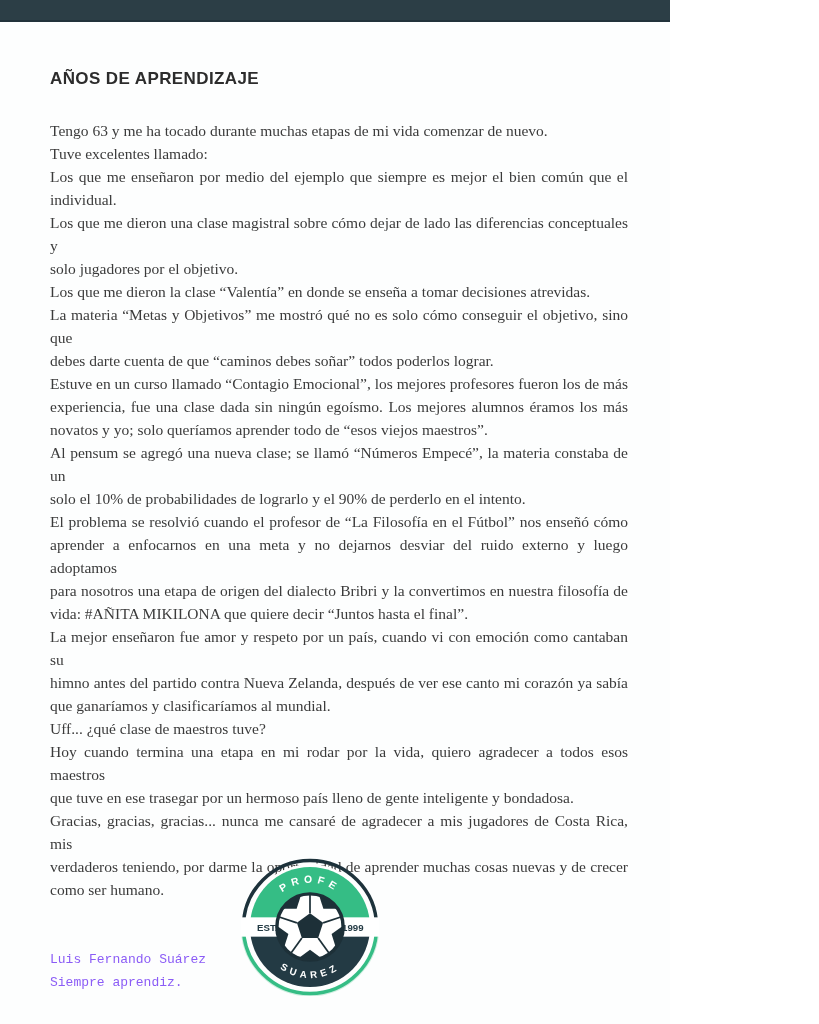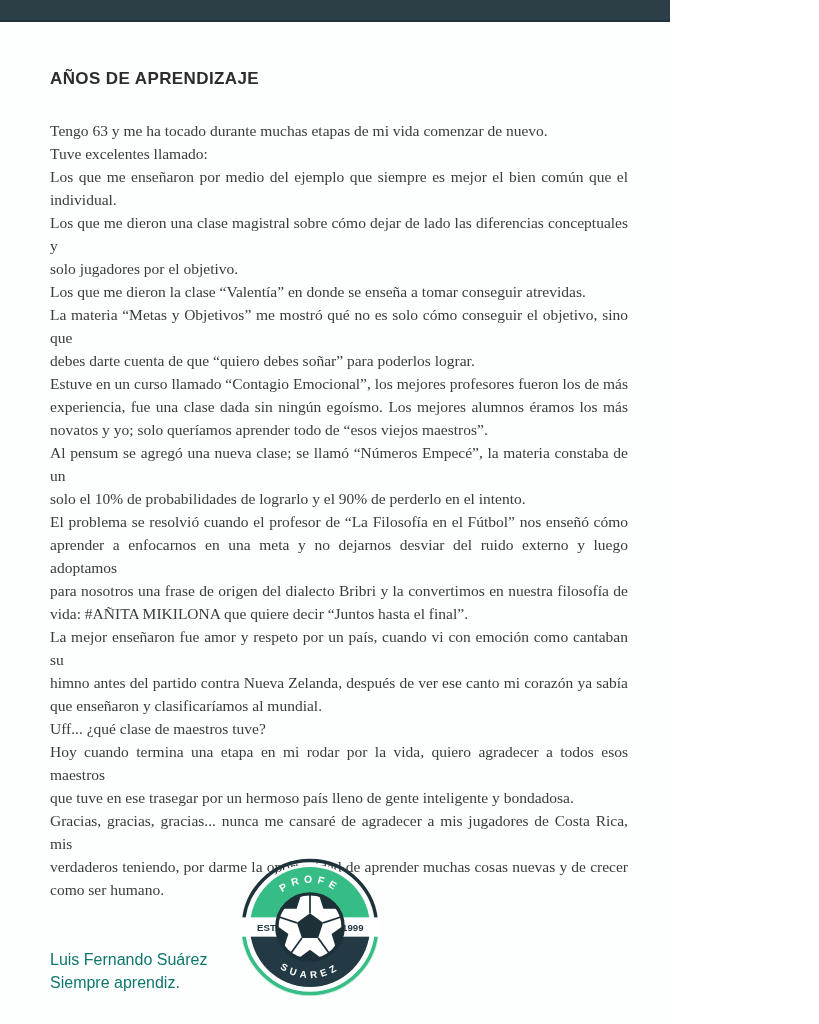--- a/index.html
+++ b/index.html
@@ -42,23 +42,24 @@
     text-align:justify;
     text-align-last:justify;
     white-space:normal;
     font-family:Liberation Serif, serif;
   }
   .line.last{
     text-align-last:left;
   }
   .signature{
     margin-top:47px;
-    font-size:16px;
+    font-size:13px;
     line-height:23px;
-    color:#0f766e;
+    color:#8b5cf6;
+    font-family:Liberation Mono, monospace;
   }
   .logo{
     position:absolute;
     left:241px;
     top:858px;
     width:138px;
     height:138px;
   }
   .logo svg{width:100%;height:100%;display:block;}
 </style>
@@ -79,45 +80,45 @@
         </div>
         <div class="para">
           <div class="line">Los que me enseñaron por medio del ejemplo que siempre es mejor el bien común que el</div>
           <div class="line last">individual.</div>
         </div>
         <div class="para">
           <div class="line">Los que me dieron una clase magistral sobre cómo dejar de lado las diferencias conceptuales y</div>
           <div class="line last">solo jugadores por el objetivo.</div>
         </div>
         <div class="para">
-          <div class="line last">Los que me dieron la clase “Valentía” en donde se enseña a tomar conseguir atrevidas.</div>
+          <div class="line last">Los que me dieron la clase “Valentía” en donde se enseña a tomar decisiones atrevidas.</div>
         </div>
         <div class="para">
           <div class="line">La materia “Metas y Objetivos” me mostró qué no es solo cómo conseguir el objetivo, sino que</div>
-          <div class="line last">debes darte cuenta de que “quiero debes soñar” para poderlos lograr.</div>
+          <div class="line last">debes darte cuenta de que “caminos debes soñar” todos poderlos lograr.</div>
         </div>
         <div class="para">
           <div class="line">Estuve en un curso llamado “Contagio Emocional”, los mejores profesores fueron los de más</div>
           <div class="line">experiencia, fue una clase dada sin ningún egoísmo. Los mejores alumnos éramos los más</div>
           <div class="line last">novatos y yo; solo queríamos aprender todo de “esos viejos maestros”.</div>
         </div>
         <div class="para">
           <div class="line">Al pensum se agregó una nueva clase; se llamó “Números Empecé”, la materia constaba de un</div>
           <div class="line last">solo el 10% de probabilidades de lograrlo y el 90% de perderlo en el intento.</div>
         </div>
         <div class="para">
           <div class="line">El problema se resolvió cuando el profesor de “La Filosofía en el Fútbol” nos enseñó cómo</div>
           <div class="line">aprender a enfocarnos en una meta y no dejarnos desviar del ruido externo y luego adoptamos</div>
-          <div class="line">para nosotros una frase de origen del dialecto Bribri y la convertimos en nuestra filosofía de</div>
+          <div class="line">para nosotros una etapa de origen del dialecto Bribri y la convertimos en nuestra filosofía de</div>
           <div class="line last">vida: #AÑITA MIKILONA que quiere decir “Juntos hasta el final”.</div>
         </div>
         <div class="para">
           <div class="line">La mejor enseñaron fue amor y respeto por un país, cuando vi con emoción como cantaban su</div>
           <div class="line">himno antes del partido contra Nueva Zelanda, después de ver ese canto mi corazón ya sabía</div>
-          <div class="line last">que enseñaron y clasificaríamos al mundial.</div>
+          <div class="line last">que ganaríamos y clasificaríamos al mundial.</div>
         </div>
         <div class="para">
           <div class="line last">Uff... ¿qué clase de maestros tuve?</div>
         </div>
         <div class="para">
           <div class="line">Hoy cuando termina una etapa en mi rodar por la vida, quiero agradecer a todos esos maestros</div>
           <div class="line last">que tuve en ese trasegar por un hermoso país lleno de gente inteligente y bondadosa.</div>
         </div>
         <div class="para">
           <div class="line">Gracias, gracias, gracias... nunca me cansaré de agradecer a mis jugadores de Costa Rica, mis</div>

